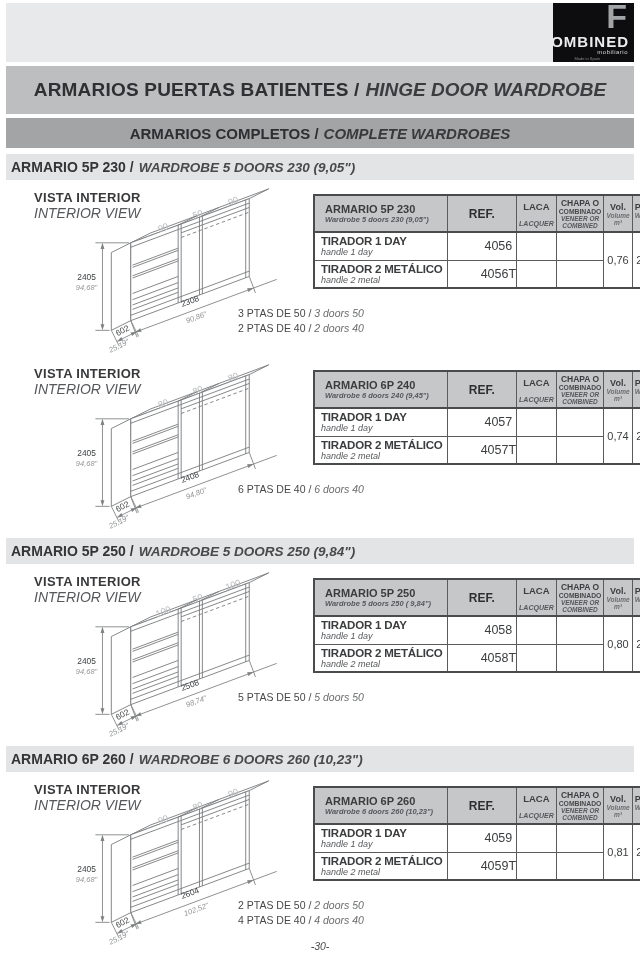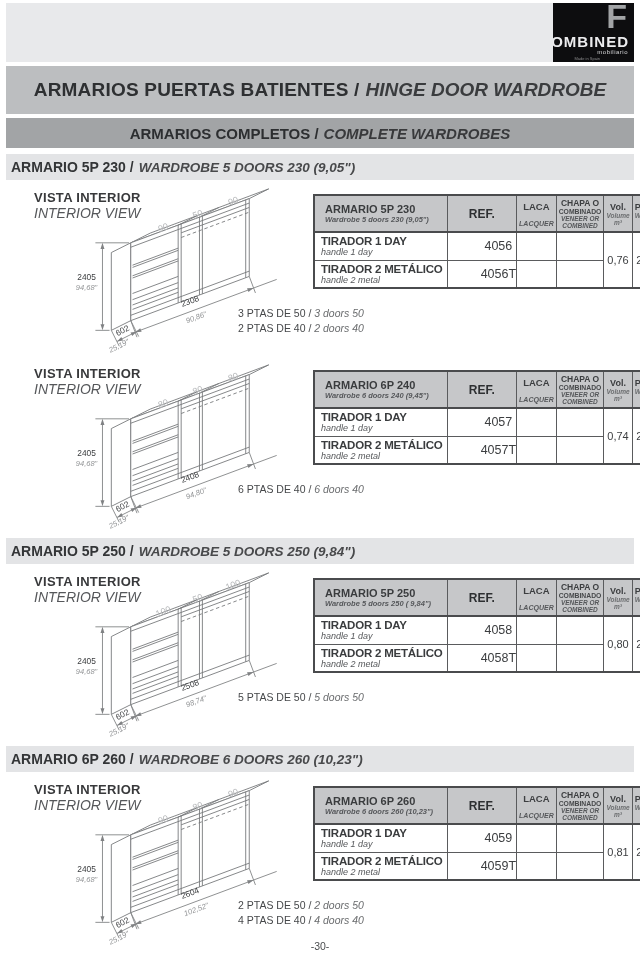--- a/index.html
+++ b/index.html
@@ -61,21 +61,21 @@
   .ch3 { font-size:6.5px; font-style:italic; color:#55575a; }
   .v1 { font-size:9px; color:#3c3e40; }
   .v2 { font-size:6.5px; font-style:italic; color:#6a6c6e; }
   .v2b { font-size:7px; font-weight:bold; color:#3c3e40; }
   .b-name { padding:2px 4px 2px 6px;margin-top:44px; }
   .rname { font-size:11.5px; font-weight:bold; color:#3a3c3e; white-space:nowrap; letter-spacing:-.2px; }
   .rsub  { font-size:9px; font-style:italic; color:#55575a; }
   .b-ref { font-size:12.5px; color:#3c3e40; text-align:center;padding-left:33px; }
   .b-vol, .b-peso { font-size:11px; color:#3c3e40; text-align:center; }
 
-  .pagenum { position:absolute; left:0; right:0; bottom:11px; text-align:center; font-size:10.5px; color:#4a4c4e; }
+  .pagenum { position:absolute; left:0; right:0; bottom:11px; text-align:center; font-size:10.5px; color:#4a4c4e;font-style:italic; }
 
   .geo-defs { position:absolute; width:0; height:0; }
 </style>
 </head>
 <body>
 
 <svg class="geo-defs" aria-hidden="true">
   <defs>
     <g id="wardrobe-geo" stroke="#76787a" stroke-width="1" fill="none">
 

